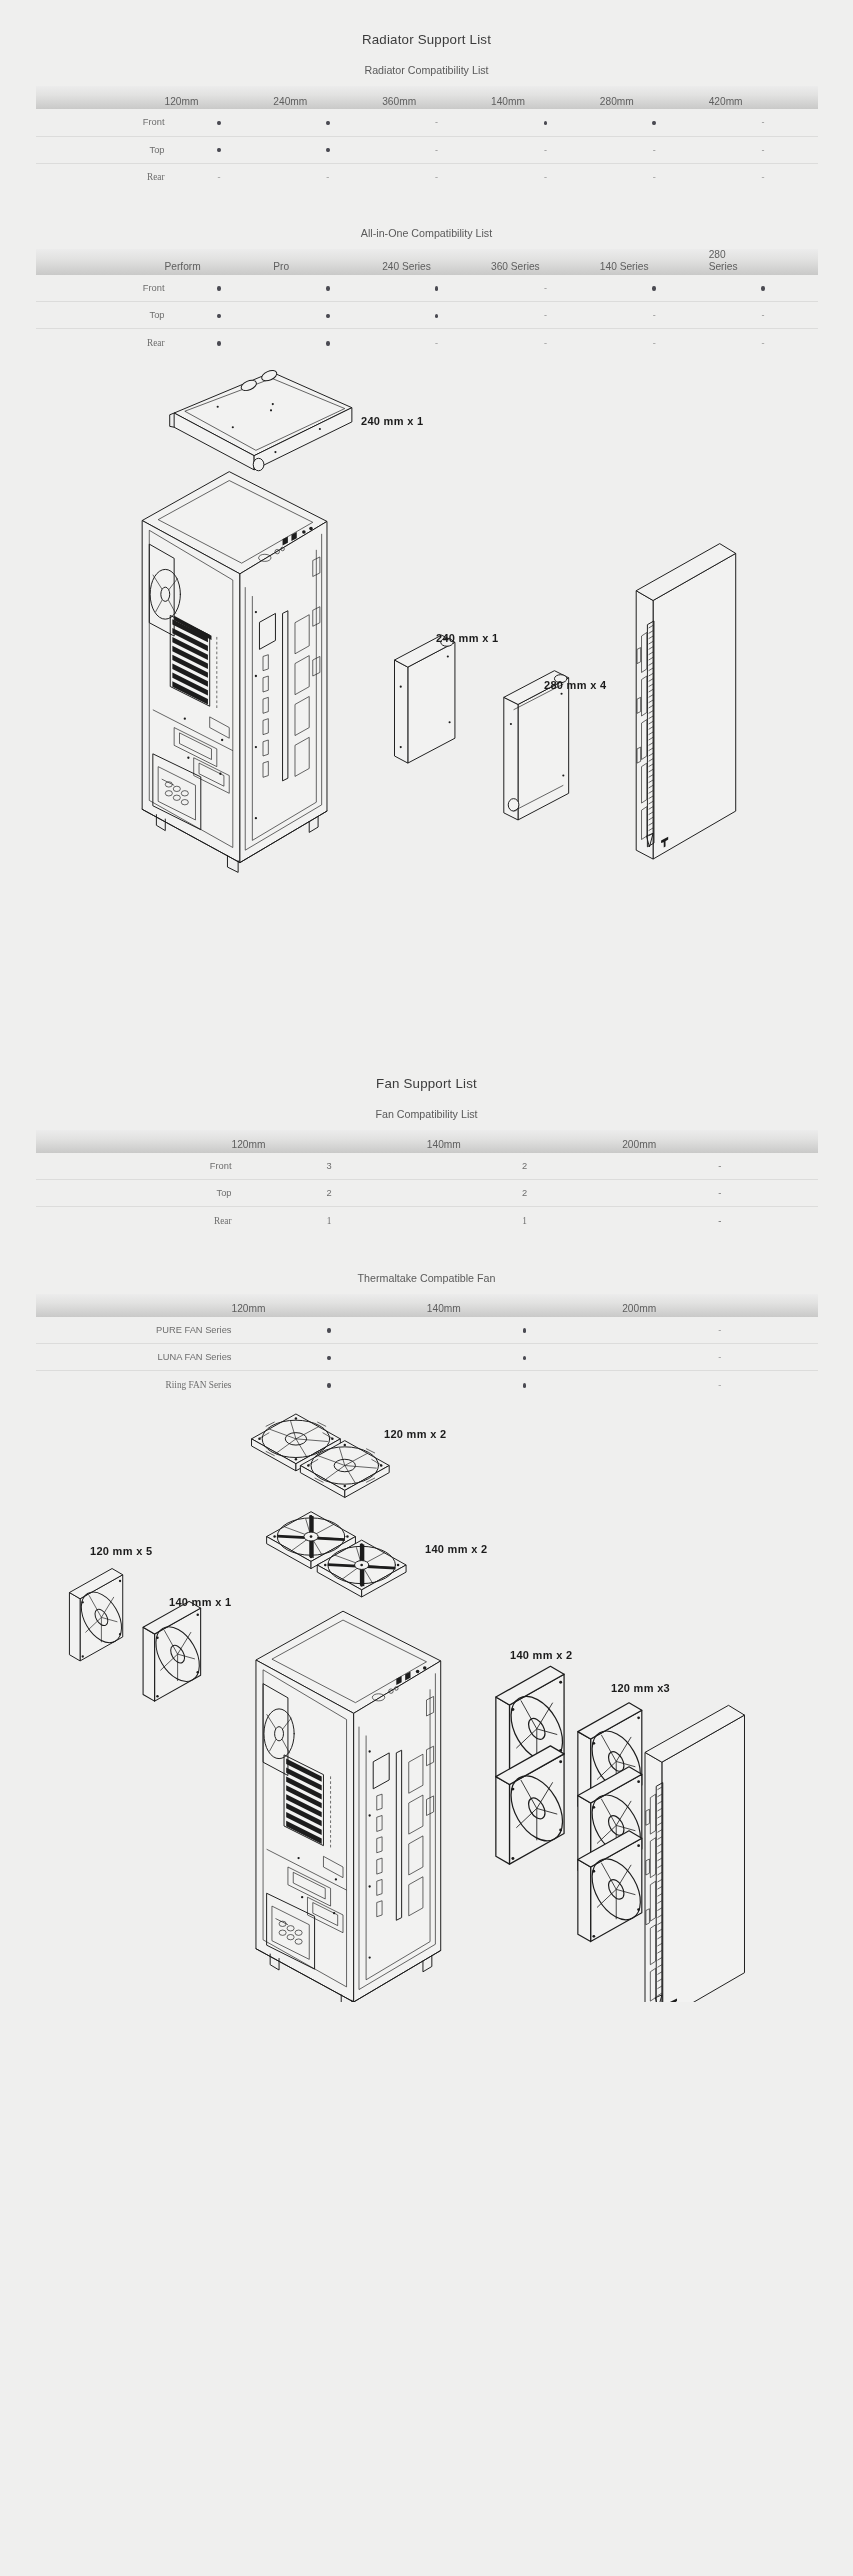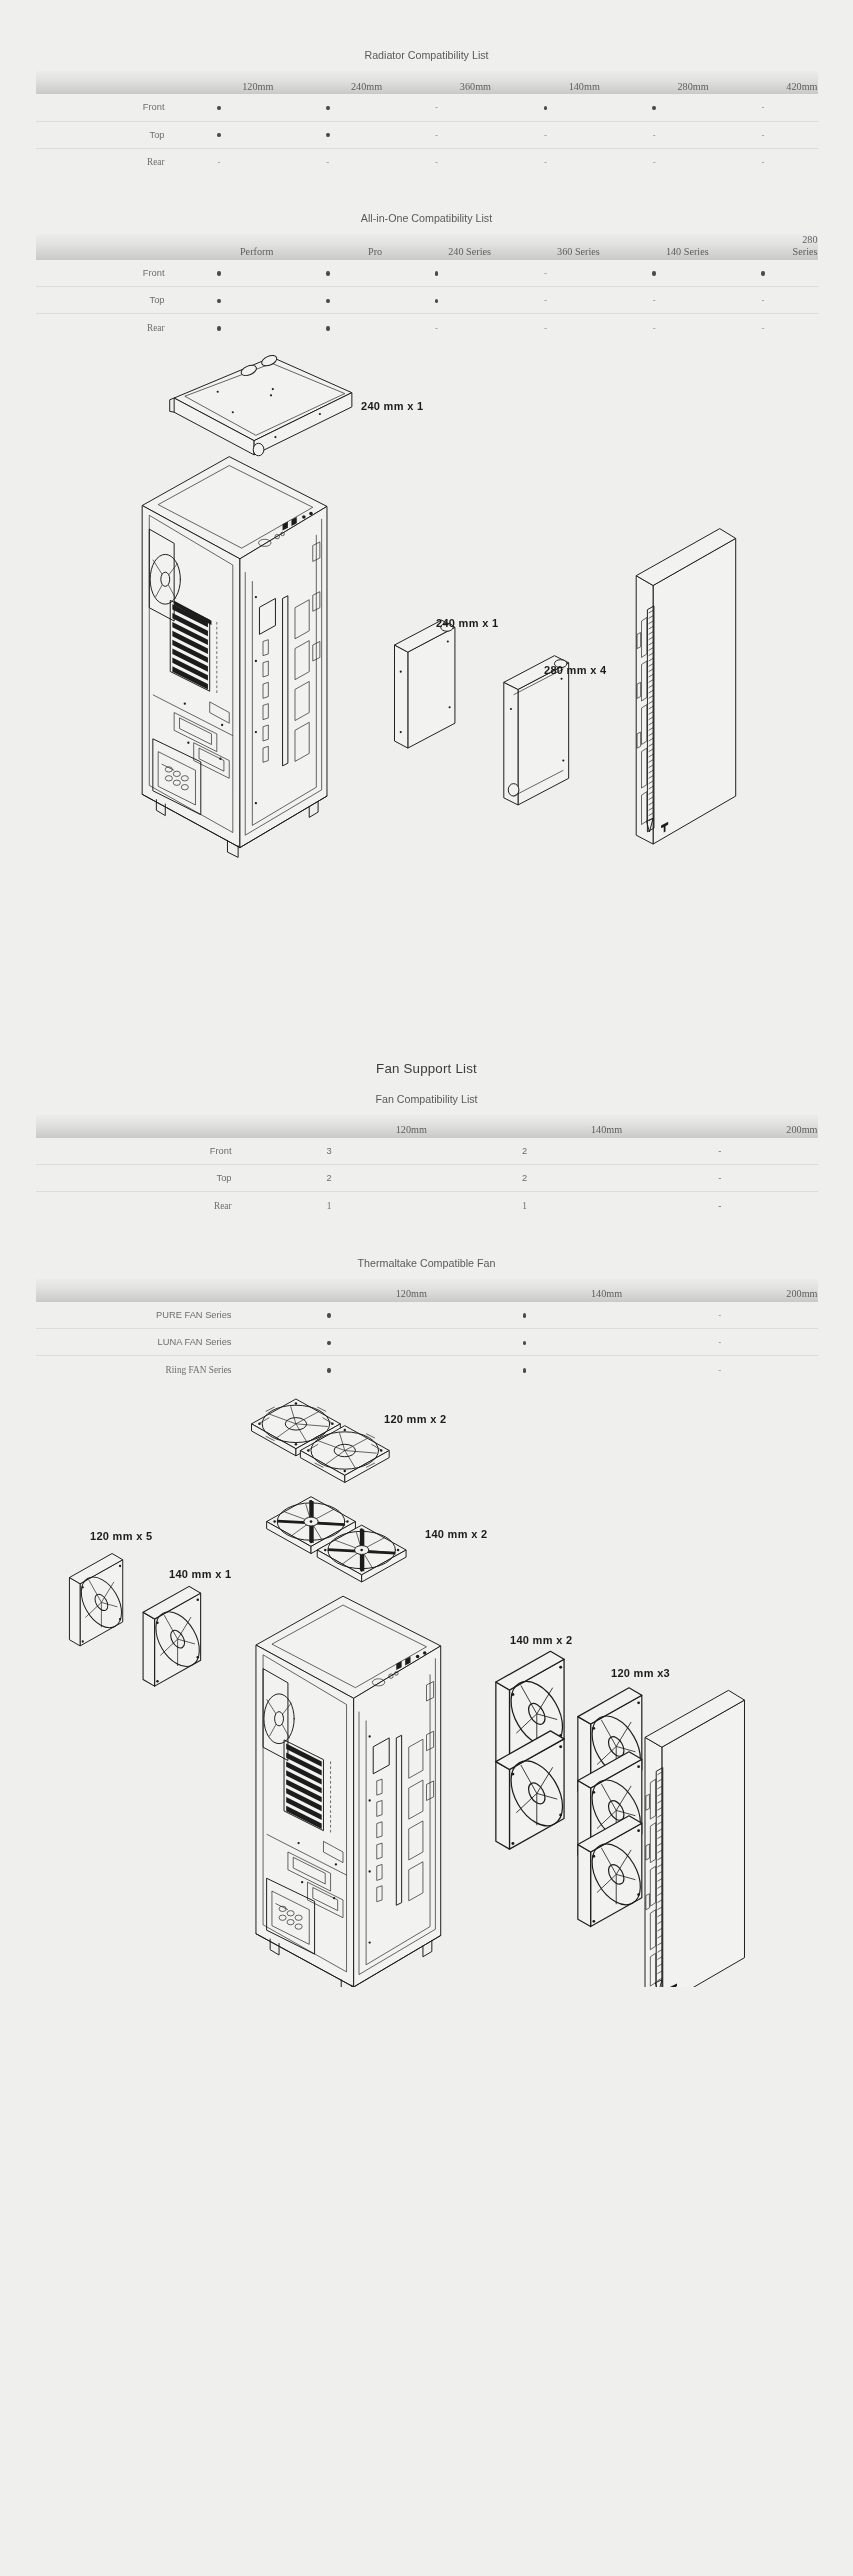--- a/index.html
+++ b/index.html
@@ -30,26 +30,25 @@
   table.compat {
     width: 782px;
     border-collapse: collapse;
     table-layout: fixed;
   }
   table.compat thead th {
     background: linear-gradient(to bottom, #ececec 0%, #e2e2e1 38%, #c9c9c8 100%);
     font-size: 10.2px;
     font-weight: 400;
     color: #5e5e5e;
-    text-align: right;
+    text-align: left;
     height: 23px;
     vertical-align: bottom;
     padding-bottom: 1px;
     line-height: 12.4px;
-    font-family: Liberation Serif, serif;
   }
   table.compat thead th.rowhead { background: linear-gradient(to bottom, #ececec 0%, #e2e2e1 38%, #c9c9c8 100%); }
   table.compat tbody td {
     font-size: 9.3px;
     color: #6d6d6d;
     text-align: center;
     height: 27px;
     border-bottom: 0.9px solid #dcdcdb;
     font-weight: 400;
   }
@@ -85,20 +84,21 @@
   .ln-fill { fill: #f2f2f1; stroke: #1c1c1c; stroke-width: 1.1; stroke-linejoin: round; }
   .ln-dark { fill: #1c1c1c; stroke: none; }
   .ln-dash { fill: none; stroke: #1c1c1c; stroke-width: .7; stroke-dasharray: 3 2.5; }
 </style>
 </head>
 <body>
 
 <div class="page">
 
   <div style="height:32px"></div>
+  <div class="section-title">Radiator Support List</div>
 
   <div style="height:16px"></div>
   <div class="table-caption">Radiator Compatibility List</div>
 
   <div style="height:8px"></div>
   <div class="tbl-wrap">
     <table class="compat">
       <thead>
         <tr>
           <th class="rowhead" style="width:129px"></th>
@@ -476,21 +476,21 @@
           <td><span class="dash">-</span></td>
         </tr>
       </tbody>
     </table>
   </div>
 
   <div class="diagram" style="height:604px">
 
     <div class="dlabel" style="left:384px; top:30px;">120 mm x 2</div>
     <div class="dlabel" style="left:90px; top:147px;">120 mm x 5</div>
-    <div class="dlabel" style="left:169px; top:185px;">140 mm x 1</div>
+    <div class="dlabel" style="left:169px; top:198px;">140 mm x 1</div>
     <div class="dlabel" style="left:425px; top:145px;">140 mm x 2</div>
     <div class="dlabel" style="left:510px; top:251px;">140 mm x 2</div>
     <div class="dlabel" style="left:611px; top:284px;">120 mm x3</div>
 
     <svg width="853" height="604" viewBox="0 0 960 680">
       <defs>
 
         <g id="fanFlat">
           <path class="ln-fill" d="M0,28 L50,0 L100,28 L50,56 Z"></path>
           <path class="ln-fill" d="M0,28 L0,36 L50,64 L50,56 Z"></path>

